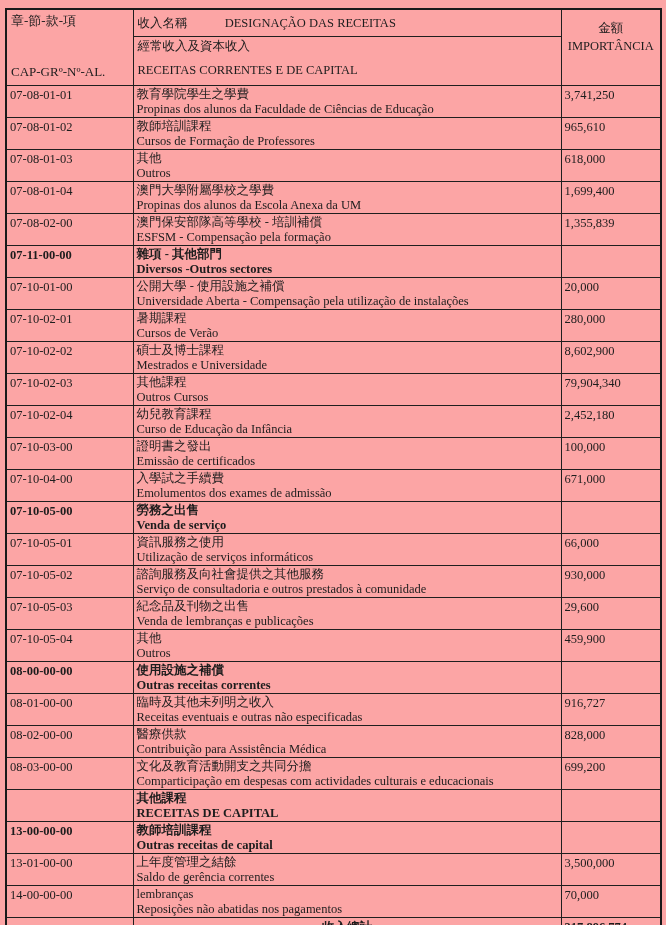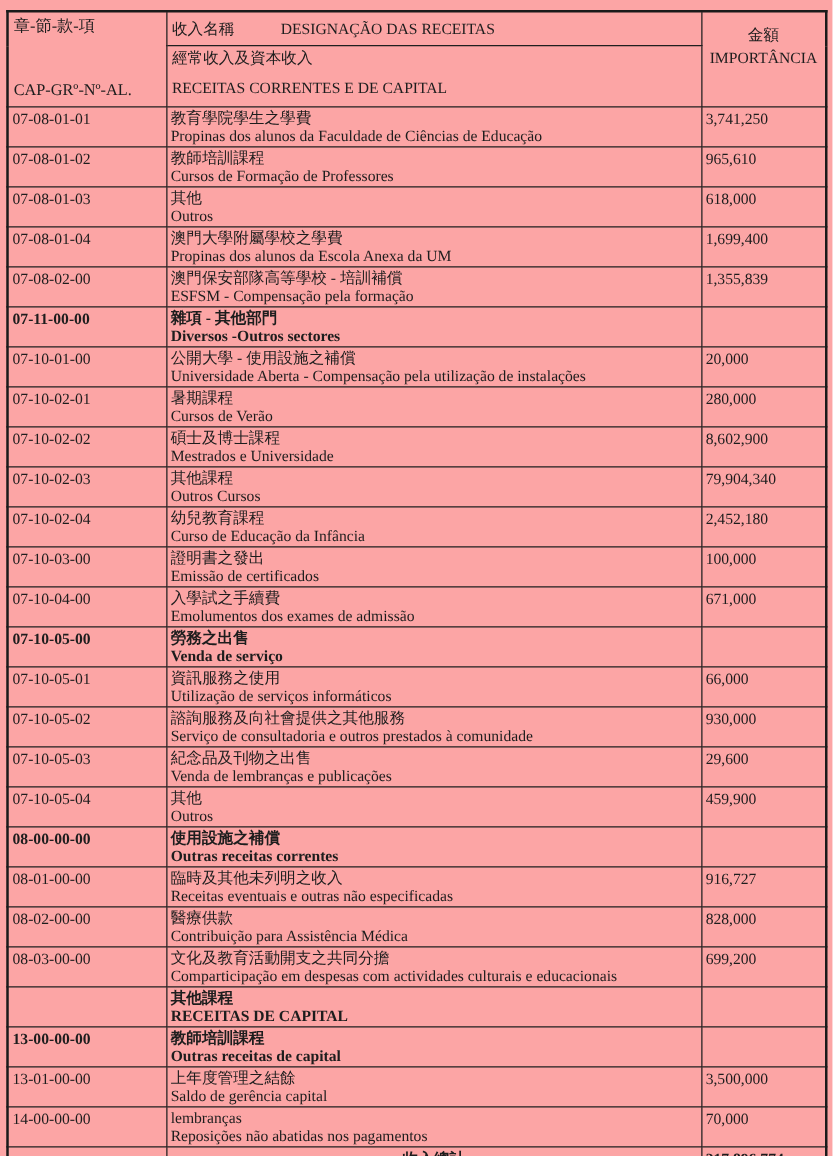--- a/index.html
+++ b/index.html
@@ -308,21 +308,21 @@
           <td class="desc-cell">
             <div class="zh">教師培訓課程</div>
             <div class="pt">Outras receitas de capital</div>
           </td>
           <td class="amount-cell"></td>
         </tr>
         <tr>
           <td class="code-cell">13-01-00-00</td>
           <td class="desc-cell">
             <div class="zh">上年度管理之結餘</div>
-            <div class="pt">Saldo de gerência capital</div>
+            <div class="pt">Saldo de gerência correntes</div>
           </td>
           <td class="amount-cell">3,500,000</td>
         </tr>
         <tr>
           <td class="code-cell">14-00-00-00</td>
           <td class="desc-cell">
             <div class="zh">lembranças</div>
             <div class="pt">Reposições não abatidas nos pagamentos</div>
           </td>
           <td class="amount-cell">70,000</td>

